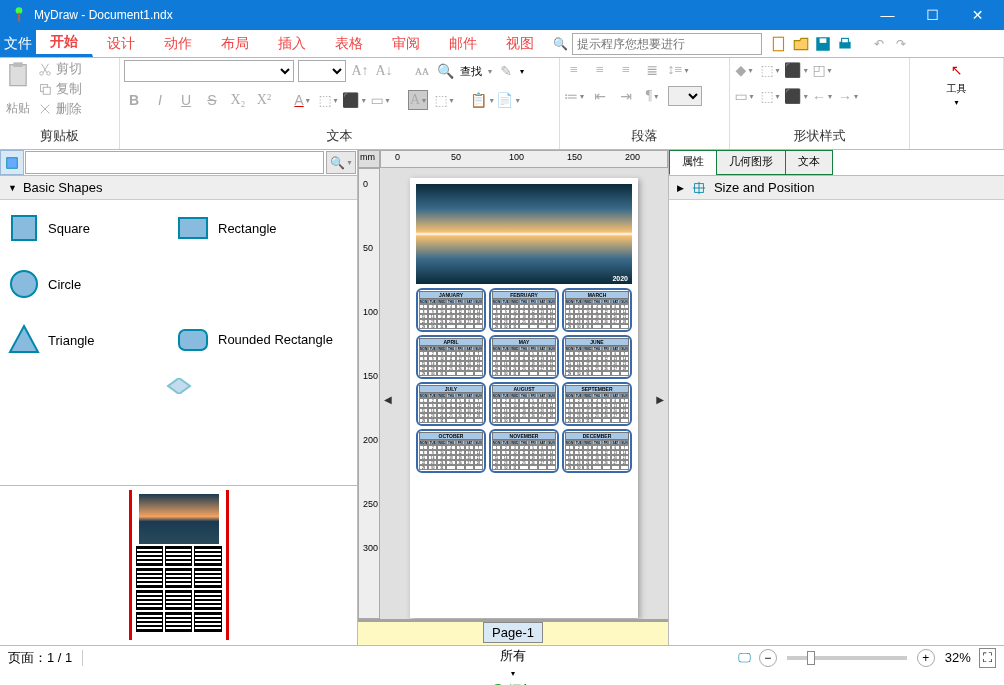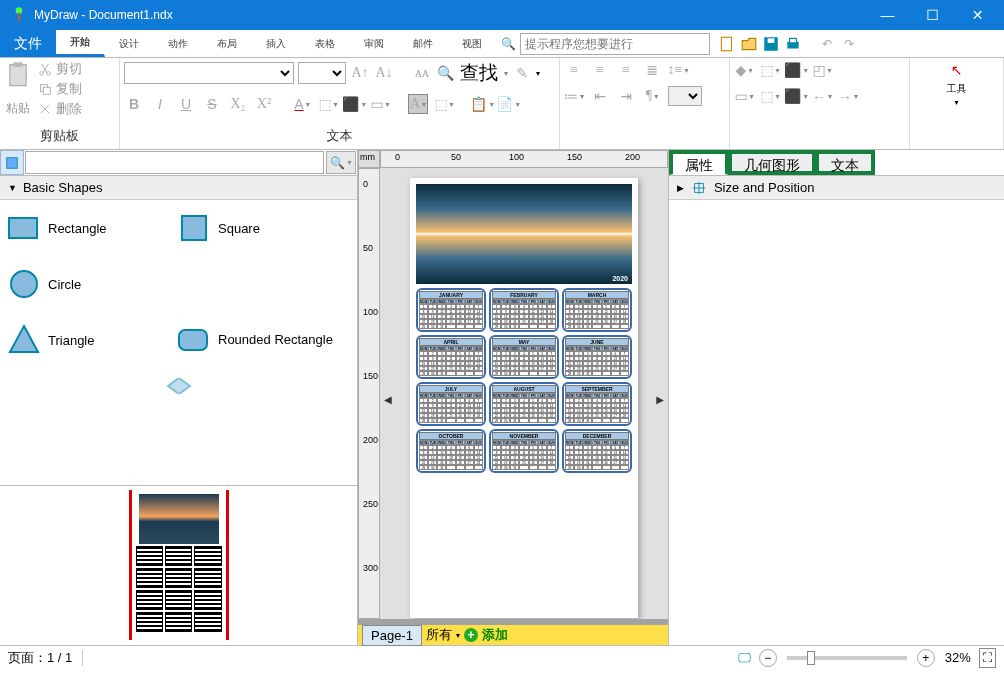--- a/index.html
+++ b/index.html
@@ -3,22 +3,22 @@
 <meta charset="utf-8">
 <style>
 * { margin:0; padding:0; box-sizing:border-box; font-family:"Microsoft YaHei","Segoe UI",sans-serif; }
 body { width:1004px; height:685px; background:#fff; overflow:hidden; font-size:12px; }
 .titlebar { height:30px; background:#0f7ad8; color:#fff; display:flex; align-items:center; padding:0 4px; }
 .titlebar .app-icon { width:18px; height:18px; margin:0 6px; }
 .titlebar .title { font-size:12px; flex:0 0 auto; }
 .titlebar .spacer { flex:1; }
 .tb-btn { width:45px; height:30px; display:flex; align-items:center; justify-content:center; color:#fff; font-size:14px; }
 .ribbon-tabs { height:28px; display:flex; border-bottom:1px solid #bbb; background:#fff; }
-.file-tab { background:#0f7ad8; color:#fff; padding:0 14px; display:flex; align-items:center; font-size:14px; }
-.rtab { padding:0 14px; display:flex; align-items:center; font-size:10px; color:#404040; border-right:1px solid transparent;text-align:center; }
+.file-tab { background:#0f7ad8; color:#fff; padding:0 4px; display:flex; align-items:center; font-size:14px; }
+.rtab { padding:0 14px; display:flex; align-items:center; font-size:14px; color:#ef4444; border-right:1px solid transparent;text-align:center; }
 .rtab.active { border-bottom:3px solid #0f7ad8; font-weight:600; }
 .search-row { display:flex; align-items:center; gap:4px; padding:0 4px; }
 .search-input { width:190px; height:22px; border:1px solid #aaa; padding:0 4px; color:#a21caf; font-size:12px; }
 .qat { display:flex; gap:4px; padding:0 4px; align-items:center; }
 .qat-btn { width:18px; height:18px; display:flex; align-items:center; justify-content:center; }
 .ribbon-body { height:92px; border-bottom:1px solid #bbb; display:flex; background:#fff; }
 .rgroup { border-right:1px solid #ddd; display:flex; flex-direction:column; justify-content:space-between; padding:2px 4px; }
 .rgroup-content { display:flex; gap:6px; }
 .rgroup-label { text-align:center; font-size:13px; color:#333; padding:2px; }
 .big-btn { display:flex; flex-direction:column; align-items:center; gap:12px; color:#999; }
@@ -62,27 +62,27 @@
 .page-hero { width:100%; height:100px; background:linear-gradient(180deg,#0a2a3a 0%,#3a6a8a 25%,#f8c070 48%,#fff 50%,#f8c070 52%,#3a6a8a 75%,#0a2a3a 100%); position:relative; }
 .page-hero .yr { position:absolute; right:4px; bottom:2px; color:#fff; font-size:7px; font-weight:bold; }
 .cal-grid { display:grid; grid-template-columns:repeat(3,1fr); gap:3px; margin-top:4px; }
 .month { border:2px solid #3a6aaa; border-radius:6px; padding:1px; }
 .month-hd { background:#a8c8e8; text-align:center; font-size:5px; font-weight:bold; border:1px solid #777; }
 .month-days { display:grid; grid-template-columns:repeat(7,1fr); }
 .month-days div { border:0.5px solid #888; font-size:3px; text-align:center; height:5px; line-height:5px; overflow:hidden; }
 .month-dow { background:#a8c8e8; font-weight:bold; font-size:3px; }
 .side-handle { position:absolute; right:4px; top:50%; font-size:10px; color:#333; }
 .side-handle-l { position:absolute; left:4px; top:50%; font-size:10px; color:#333; }
-.page-tabs { height:26px; display:flex; align-items:center; background:#fde047; border-top:6px solid #a3a3a3; gap:4px; padding:0 4px; font-size:13px; }
+.page-tabs { height:26px; display:flex; align-items:center; background:#fef9c3; border-top:3px solid #a3a3a3; gap:4px; padding:0 4px; font-size:13px;flex-direction:column; }
 .ptab { border:1px solid #888; background:#d8e8f5; padding:2px 8px; }
 .padd { color:#008800; font-weight:bold; display:flex; align-items:center; gap:4px; }
 .padd-icon { width:14px; height:14px; border-radius:50%; background:#2a2; color:#fff; display:flex; align-items:center; justify-content:center; font-size:12px; }
 .right-panel { width:336px; border-left:1px solid #bbb; background:#fff; display:flex; flex-direction:column; }
 .rp-tabs { display:flex; height:26px; border-bottom:1px solid #bbb; }
-.rp-tab { padding:3px 12px; border:4px solid #15803d; background:#eee; font-size:14px; margin-right:-1px; }
+.rp-tab { padding:3px 12px; border:1px solid #15803d; background:#eee; font-size:11px; margin-right:-1px; }
 .rp-tab.active { background:#fff; border-bottom:1px solid #fff; }
 .rp-row { padding:4px 8px; display:flex; align-items:center; gap:8px; font-size:13px; background:#eee; border-bottom:1px solid #ccc; }
 .rp-row .tri { font-size:9px; }
 .statusbar { height:24px; border-top:1px solid #bbb; display:flex; align-items:center; padding:0 8px; font-size:13px; background:#fff; }
 .statusbar .sep { width:1px; height:16px; background:#ccc; margin:0 10px; }
 .slider { width:120px; height:4px; background:#ccc; position:relative; margin:0 8px; }
 .slider .thumb { position:absolute; left:20px; top:-5px; width:8px; height:14px; background:#fff; border:1px solid #888; }
 .sb-spacer { flex:1; }
 .zoom-btn { width:18px; height:18px; border:1px solid #aaa; border-radius:50%; display:flex; align-items:center; justify-content:center; font-size:12px; margin:0 2px; }
 svg { display:block; }
@@ -186,21 +186,21 @@
   <div class="rgroup" style="width:440px">
     <div class="rgroup-content" style="flex-direction:column;gap:4px">
       <div style="display:flex;gap:4px;align-items:center">
         <select class="font-combo"></select>
         <select class="size-combo"></select>
         <span class="tool-icon">A↑</span>
         <span class="tool-icon">A↓</span>
         <span style="width:10px"></span>
         <span class="tool-icon">ᴀᴀ</span>
         <span class="tool-icon">🔍</span>
-        <span style="font-size:19px">查找</span>
+        <span style="font-size:11px">查找</span>
         <span class="dd">
             <span class="arrow">▾</span>
           </span>
         <span class="tool-icon">✎</span>
           <span class="arrow" style="font-size:8px">▾</span>
       </div>
       <div class="text-tools-row">
         <span class="tool-icon">
             <b>B</b>
           </span>
@@ -244,38 +244,40 @@
         <span class="tool-icon dd">↕≡<span class="arrow">▾</span></span>
       </div>
       <div style="display:flex;gap:6px">
         <span class="tool-icon dd">≔<span class="arrow">▾</span></span>
         <span class="tool-icon">⇤</span>
         <span class="tool-icon">⇥</span>
         <span class="tool-icon dd">¶<span class="arrow">▾</span></span>
         <select style="width:34px;height:20px;border:1px solid #aaa"></select>
       </div>
     </div>
+    <div class="rgroup-label">段落</div>
   </div>
 
   <div class="rgroup" style="width:180px">
     <div class="rgroup-content" style="flex-direction:column;gap:6px">
       <div style="display:flex;gap:6px">
         <span class="tool-icon dd">◆<span class="arrow">▾</span></span>
         <span class="tool-icon dd">⬚<span class="arrow">▾</span></span>
         <span class="tool-icon dd">⬛<span class="arrow">▾</span></span>
         <span class="tool-icon dd">◰<span class="arrow">▾</span></span>
       </div>
       <div style="display:flex;gap:6px">
         <span class="tool-icon dd">▭<span class="arrow">▾</span></span>
         <span class="tool-icon dd">⬚<span class="arrow">▾</span></span>
         <span class="tool-icon dd">⬛<span class="arrow">▾</span></span>
         <span class="tool-icon dd">←<span class="arrow">▾</span></span>
         <span class="tool-icon dd">→<span class="arrow">▾</span></span>
       </div>
     </div>
+    <div class="rgroup-label">形状样式</div>
   </div>
 
   <div class="rgroup" style="flex:1">
     <div class="rgroup-content" style="flex-direction:column;align-items:center;gap:2px">
       <span class="tool-icon" style="color:#d00">↖</span>
       <span style="font-size:10px">工具</span>
       <span class="arrow" style="font-size:8px">▾</span>
     </div>
     <div class="rgroup-label"></div>
   </div>
@@ -294,29 +296,29 @@
       <div class="sb-go dd">🔍<span class="arrow">▾</span></div>
     </div>
     <div class="shapes-hdr">
       <span class="tri">▼</span>
       <span>Basic Shapes</span>
     </div>
     <div class="shapes-body">
       <div class="shape-row">
         <div class="shape-item">
             <svg class="shape-glyph" viewBox="0 0 36 36">
+              <rect x="6" y="6" width="24" height="24" fill="#8bd" stroke="#08a" stroke-width="2"></rect>
+            </svg>
+            <span>Square</span>
+          </div>
+        <div class="shape-item">
+            <svg class="shape-glyph" viewBox="0 0 36 36">
               <rect x="3" y="8" width="28" height="20" fill="#8bd" stroke="#08a" stroke-width="2"></rect>
             </svg>
             <span>Rectangle</span>
-          </div>
-        <div class="shape-item">
-            <svg class="shape-glyph" viewBox="0 0 36 36">
-              <rect x="6" y="6" width="24" height="24" fill="#8bd" stroke="#08a" stroke-width="2"></rect>
-            </svg>
-            <span>Square</span>
           </div>
       </div>
       <div class="shape-row">
         <div class="shape-item">
             <svg class="shape-glyph" viewBox="0 0 36 36">
               <circle cx="18" cy="18" r="13" fill="#8bd" stroke="#08a" stroke-width="2"></circle>
             </svg>
             <span>Circle</span>
           </div>
       </div>
@@ -373,21 +375,21 @@
       </div>
     </div>
     <div class="canvas-main">
       <div class="v-ruler">
         <span style="top:10px">0</span>
         <span style="top:74px">50</span>
         <span style="top:138px">100</span>
         <span style="top:202px">150</span>
         <span style="top:266px">200</span>
         <span style="top:330px">250</span>
-        <span style="top:394px">300</span>
+        <span style="top:374px">300</span>
       </div>
       <div class="page-view">
         <div class="side-handle-l">◀</div>
         <div class="page">
           <div class="page-hero">
             <span class="yr">2020</span>
           </div>
           <div class="cal-grid" id="cal-grid">
               <div class="month">
                 <div class="month-hd">JANUARY</div>

